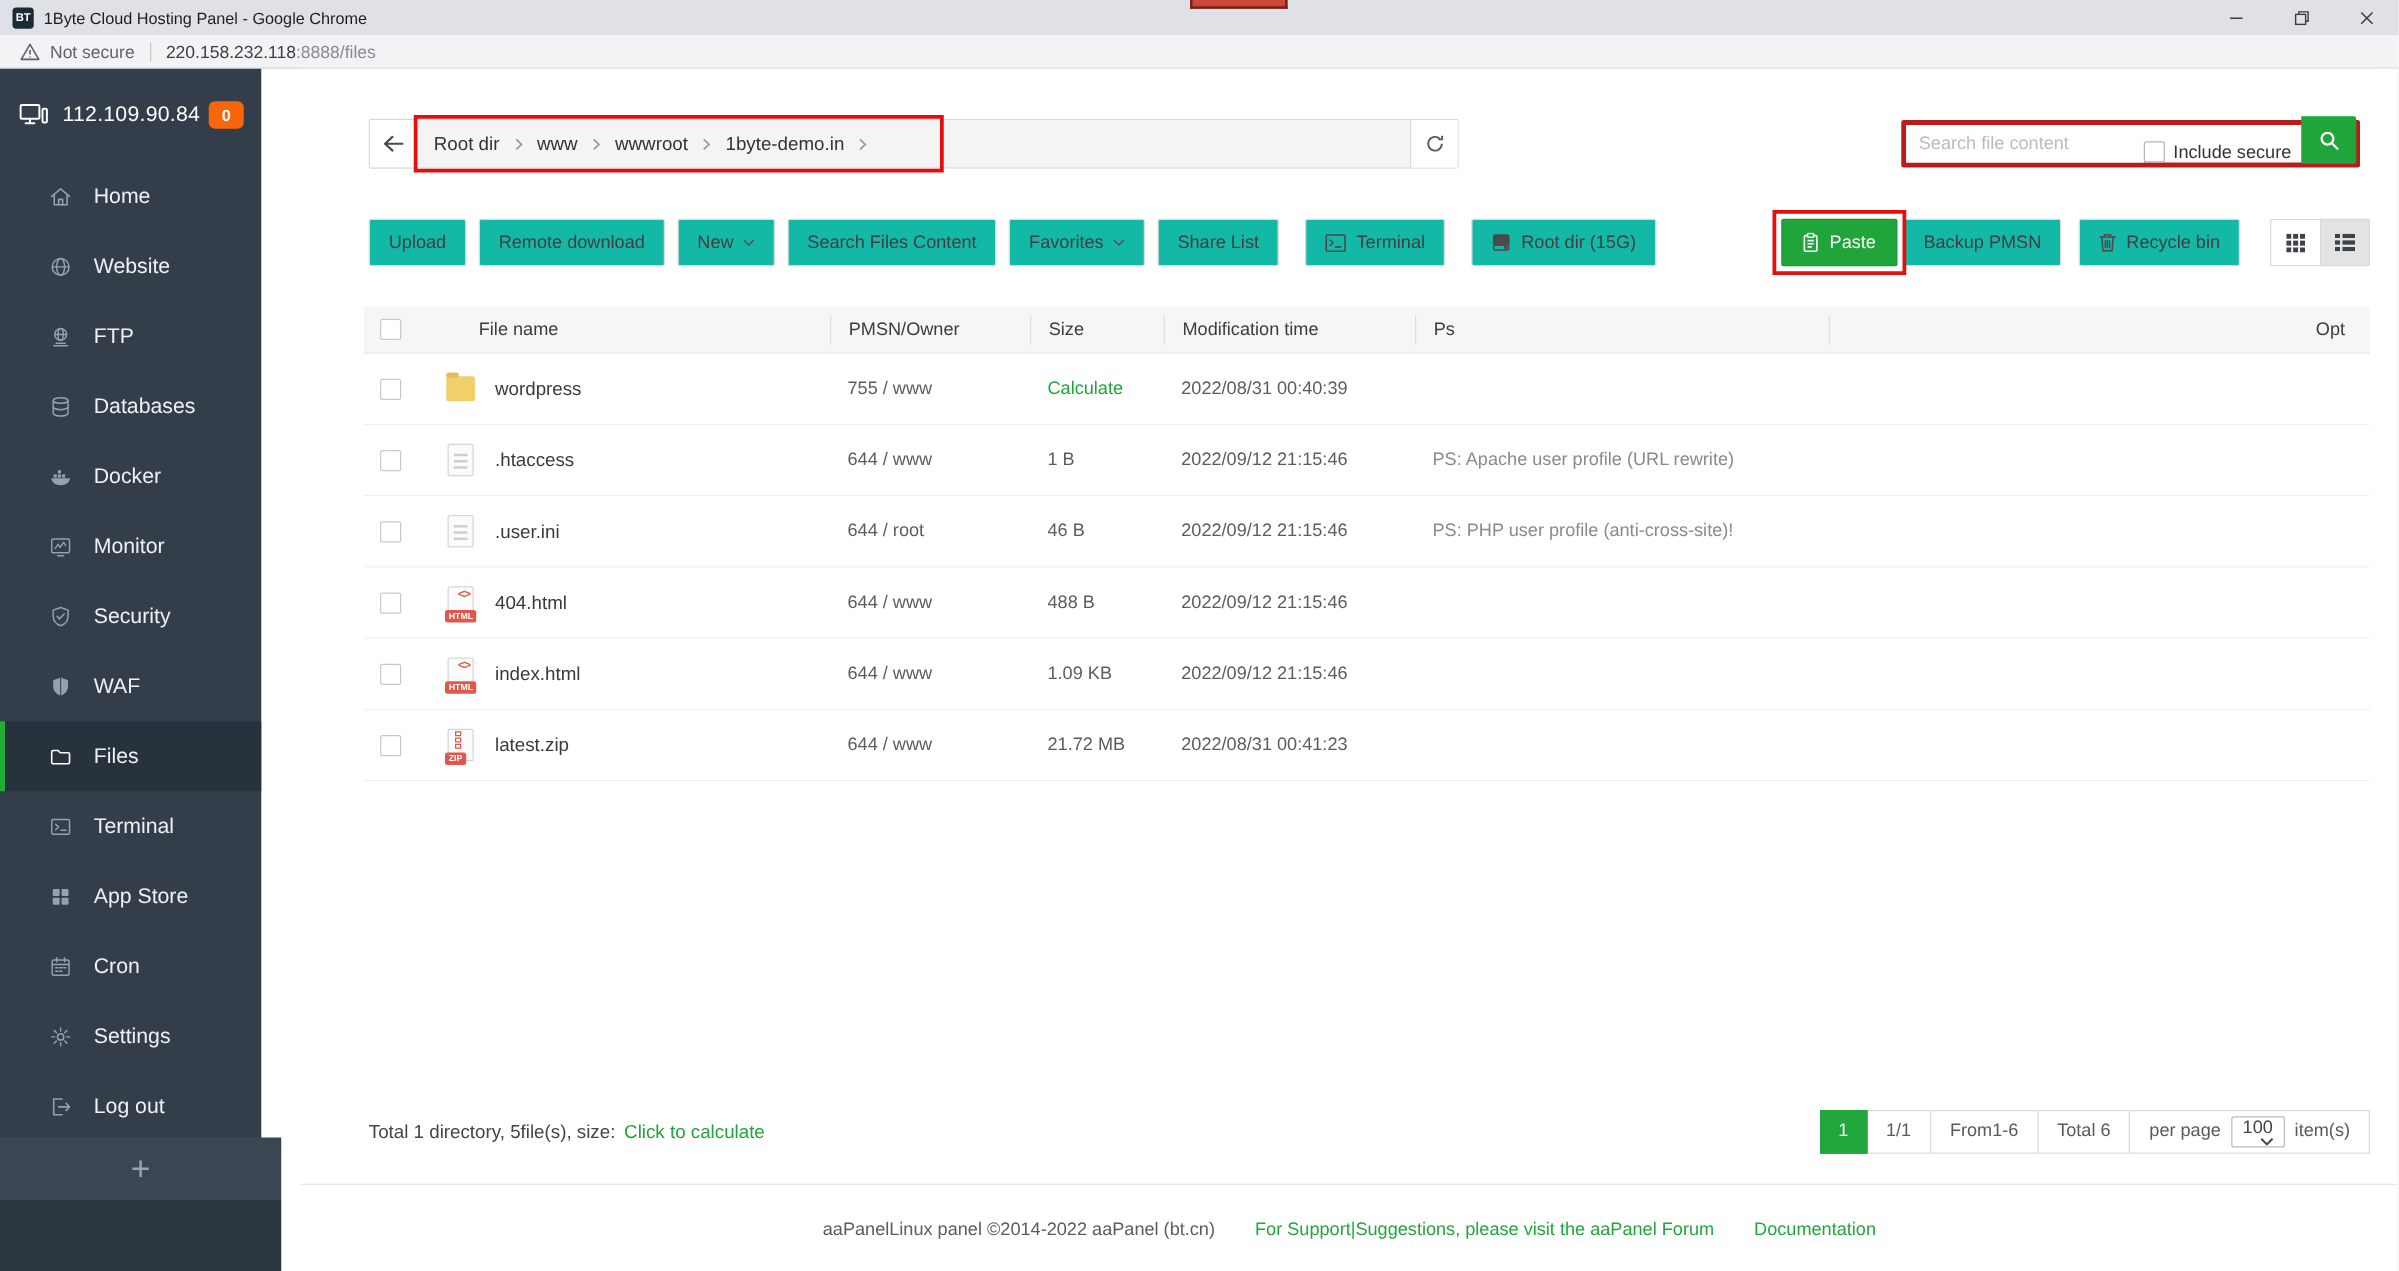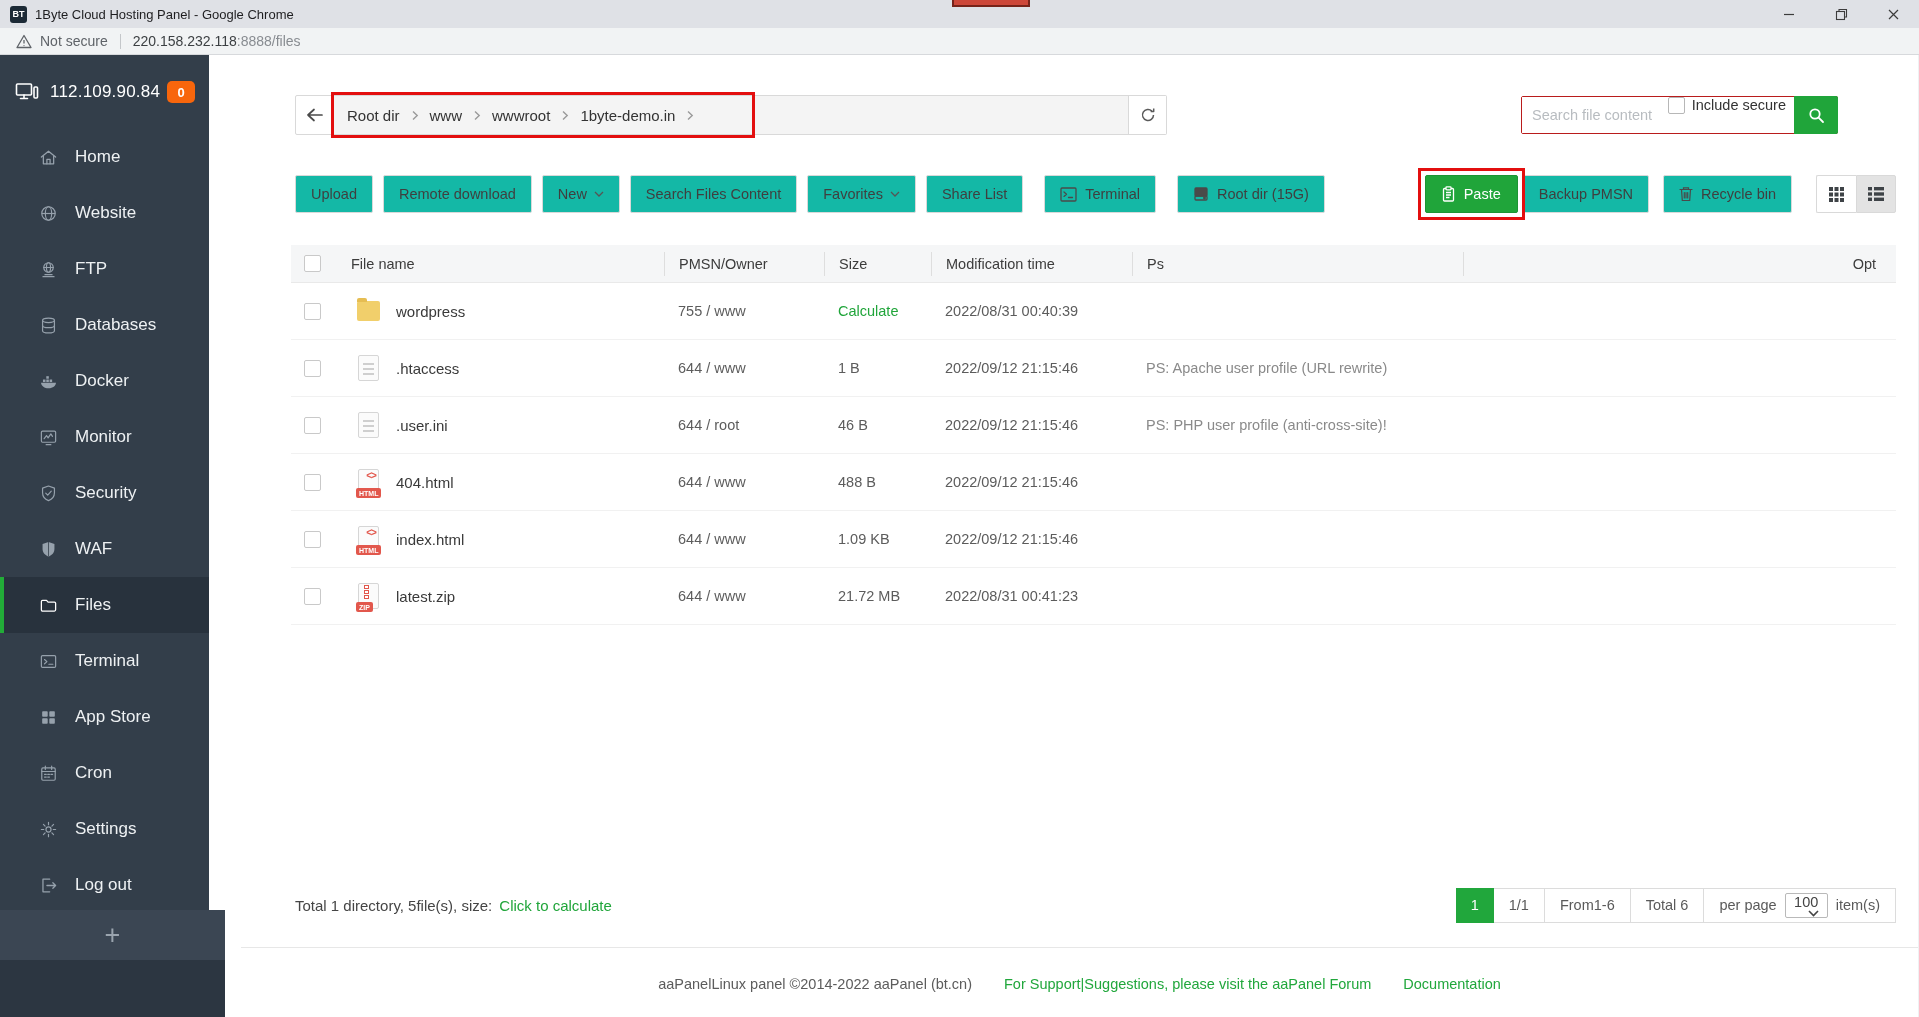--- a/index.html
+++ b/index.html
@@ -91,22 +91,22 @@
     position:absolute; right:0; top:0; width:38px; height:38px; background:#fff;
     border-left:1px solid #d9d9d9; display:flex; align-items:center; justify-content:center; cursor:pointer;
   }
   .anno-bc {
     position:absolute; left:90px; top:37px; width:424px; height:46px;
     border:3px solid #e30f0f; pointer-events:none; z-index:5;
   }
 
   
   .search-group {
-    position:absolute; top:41px; left:1280px; width:317px; height:38px;
-    border:1px solid #b91c1c; display:flex; align-items:flex-start; background:#fff; border-radius:2px;
+    position:absolute; top:41px; left:1280px; width:367px; height:38px;
+    border:4px solid #b91c1c; display:flex; align-items:flex-end; background:#fff; border-radius:2px;
   }
   .search-input {
     border:none; outline:none; flex:1; height:100%; padding:0 10px;
     font-size:14.5px; font-family:"Liberation Sans",sans-serif; color:#333; min-width:0;
   }
   .search-input::placeholder { color:#b8bcc0; }
   .subdir-box { width:17px; height:17px; border:1px solid #b7b7b7; background:#fff; border-radius:2px; flex:0 0 auto; cursor:pointer; }
   .subdir-label { font-size:14.5px; color:#333; margin:0 8px 0 7px; white-space:nowrap; }
   .search-btn {
     width:44px; height:38px; margin:-1px -1px -1px 0; background:#20a53a; border:none;
@@ -549,21 +549,21 @@
         </div>
       </div>
     </div>
   </div>
 
   <div class="ftable">
     <div class="frow fhead">
       <div class="cell-check">
           <span class="checkbox"></span>
         </div>
-      <div style="padding-left:0;">File name</div>
+      <div style="padding-left:0;margin-left:32px;">File name</div>
       <div class="hc-sep">PMSN/Owner</div>
       <div class="hc-sep">Size</div>
       <div class="hc-sep">Modification time</div>
       <div class="hc-sep">Ps</div>
       <div class="hc-sep h-opt">Opt</div>
     </div>
 
     <div class="fbody">
 
       <div class="frow">

